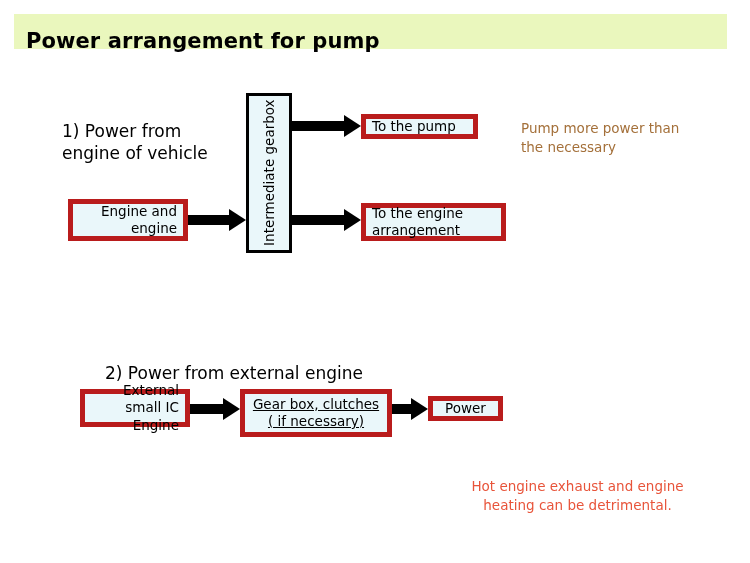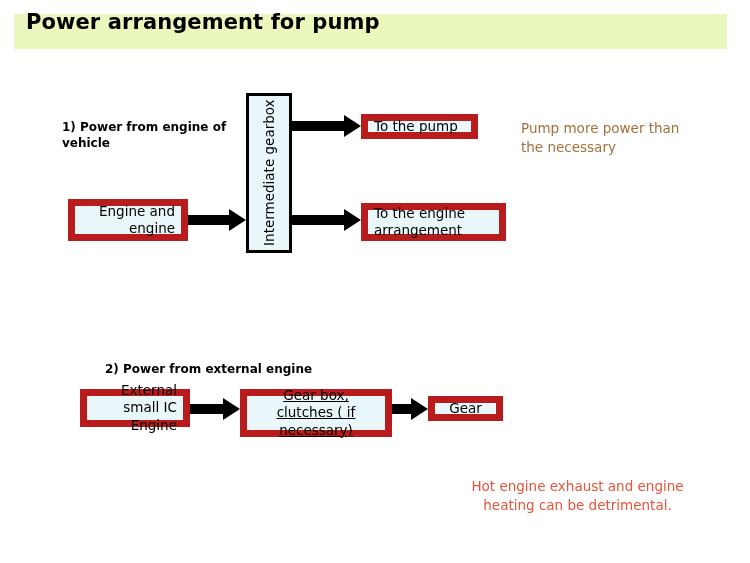--- a/index.html
+++ b/index.html
@@ -21,34 +21,34 @@
     position: absolute;
     left: 14px;
     top: 14px;
     width: 713px;
     height: 35px;
     background: #eaf7bd;
   }
   #title-text {
     position: absolute;
     left: 26px;
-    top: 10px;
+    top: 29px;
     font-size: 21px;
     font-weight: bold;
     letter-spacing: 0.1px;
     color: #000000;
     white-space: nowrap;
   }
 
   
   .box {
     position: absolute;
     box-sizing: border-box;
     background: #eaf7fa;
-    border: 7px solid #b91c1c;
+    border: 5px solid #b91c1c;
     display: flex;
     align-items: center;
     font-size: 13.5px;
     line-height: 1.28;
   }
   .box .txt { width: 100%; padding: 0 6px; }
   .align-right  .txt { text-align: right; }
   .align-left   .txt { text-align: left; }
   .align-center .txt { text-align: center; }
 
@@ -70,22 +70,22 @@
     transform: rotate(-90deg);
     white-space: nowrap;
     font-size: 13.5px;
     line-height: 1.28;
     text-align: center;
   }
 
   
   .section-label {
     position: absolute;
-    font-size: 12px;
-    font-weight: bold;
+    font-size: 17px;
+    font-weight: normal;
     line-height: 1.32;
   }
 
   
   .annotation {
     position: absolute;
     font-size: 13.5px;
     line-height: 1.38;
   }
 
@@ -156,21 +156,21 @@
 
 <div class="box align-right" id="box-external-small-ic-engine" style="left:80px; top:389px; width:110px; height:38px;padding-left:20px;">
   <span class="txt">External small IC Engine</span>
 </div>
 
 <div class="box align-center" id="box-gear-box-clutches" style="left:240px; top:389px; width:152px; height:48px;text-decoration:underline;">
   <span class="txt">Gear box, clutches ( if necessary)</span>
 </div>
 
 <div class="box align-center" id="box-pump" style="left:428px; top:396px; width:75px; height:25px;">
-  <span class="txt">Gear</span>
+  <span class="txt">Power</span>
 </div>
 
 <div class="arrow" style="left:190px; top:409px; width:50px;">
   <div class="shaft" style="width:33px;"></div>
   <div class="head" style="left:33px;"></div>
 </div>
 
 <div class="arrow" style="left:392px; top:409px; width:36px;">
   <div class="shaft" style="width:19px;"></div>
   <div class="head" style="left:19px;"></div>

